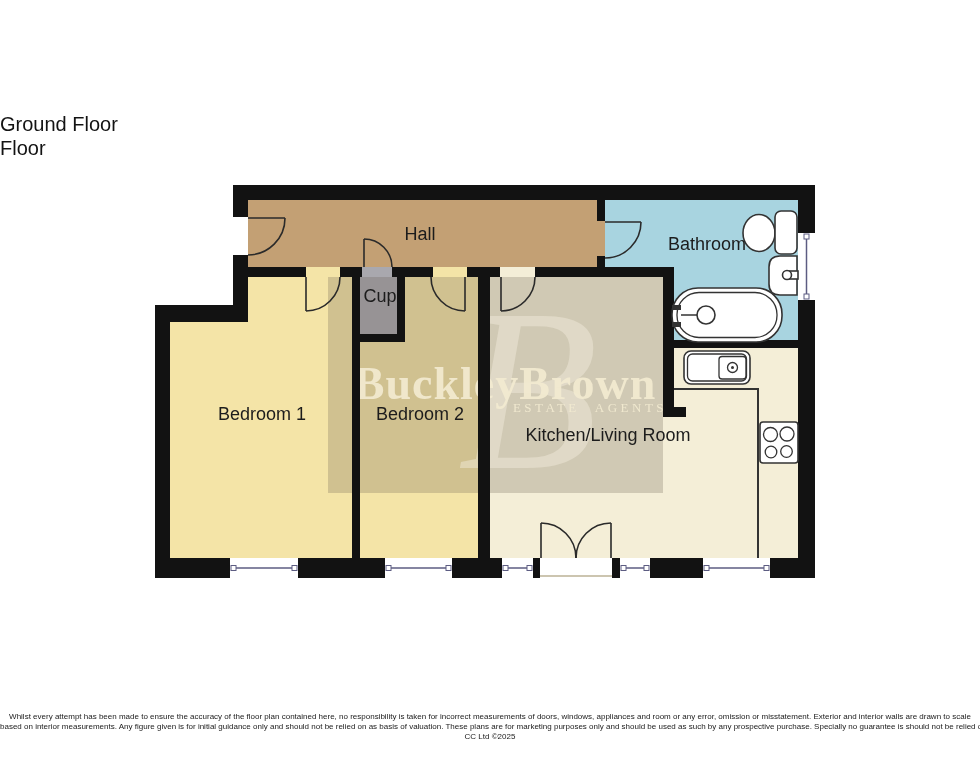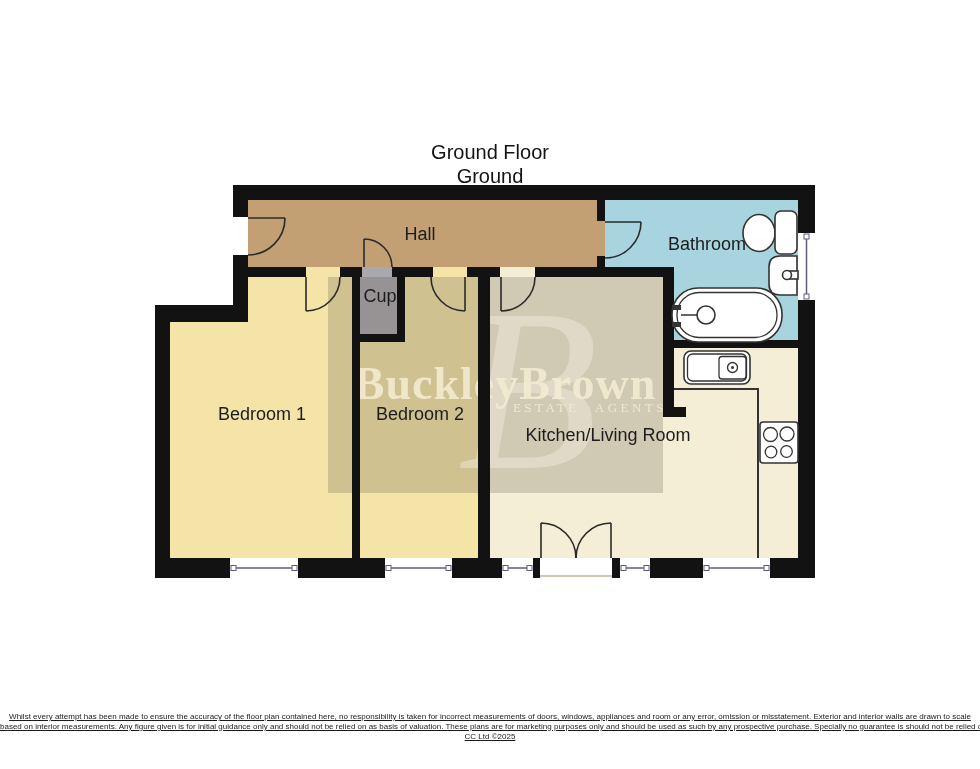--- a/index.html
+++ b/index.html
@@ -1,41 +1,41 @@
 <!DOCTYPE html>
 <html><head>
 <meta charset="utf-8">
 <style>
   html,body{margin:0;padding:0;background:#ffffff;}
   .page{position:relative;width:980px;height:769px;background:#fff;overflow:hidden;
         font-family:"Liberation Sans",sans-serif;}
-  .title{position:absolute;top:112px;left:0;width:100%;text-align:center;
-         font-size:20px;line-height:24px;color:#131313;margin-top:28px;}
+  .title{position:absolute;top:112px;left:0;width:100%;
+         font-size:20px;line-height:24px;color:#131313;}
   .plan-svg{position:absolute;left:150px;top:180px;width:670px;height:400px;}
   .disclaimer{position:absolute;top:712px;left:0;width:100%;text-align:center;
               font-size:8px;line-height:9.8px;color:#1a1a1a;}
-  .disclaimer div{white-space:nowrap;text-decoration:underline;}
+  .disclaimer div{white-space:nowrap;}
   svg text.room-label{font-family:"Liberation Sans",sans-serif;font-size:18px;fill:#1c1c1c;}
   svg text.brand{font-family:"Liberation Serif",serif;font-weight:700;font-size:46px;letter-spacing:1px;}
   svg text.tagline{font-family:"Liberation Serif",serif;font-size:13px;letter-spacing:3.5px;word-spacing:9px;}
   svg text.monogram{font-family:"Liberation Serif",serif;font-style:italic;font-size:230px;}
   .winline{stroke:#5c5c82;stroke-width:1.5;}
   .winbox{fill:#ffffff;stroke:#5c5c82;stroke-width:1;}
   .door{stroke:#2a2a2a;stroke-width:1.6;fill:none;}
   .fix{fill:#ffffff;stroke:#333333;stroke-width:1.6;}
   .fixline{fill:none;stroke:#333333;stroke-width:1.3;}
 </style>
 </head>
 <body>
 
 <div class="page">
 
   <div class="title">
     <div>Ground Floor</div>
-    <div>Ground</div>
+    <div>Floor</div>
   </div>
 
   <svg class="plan-svg" viewBox="150 180 670 400">
 
     <g>
       <polygon points="248,267 352,267 352,558 170,558 170,322 248,322" fill="#f4e4a7"></polygon>
       <rect x="360" y="267" width="118" height="291" fill="#f4e4a7"></rect>
       <rect x="360" y="267" width="37" height="67" fill="#a9a8ae"></rect>
       <polygon points="490,267 674,267 674,348 798,348 798,558 490,558" fill="#f4eed7"></polygon>
       <polygon points="605,200 798,200 798,348 674,348 674,267 605,267" fill="#a8d4e0"></polygon>

